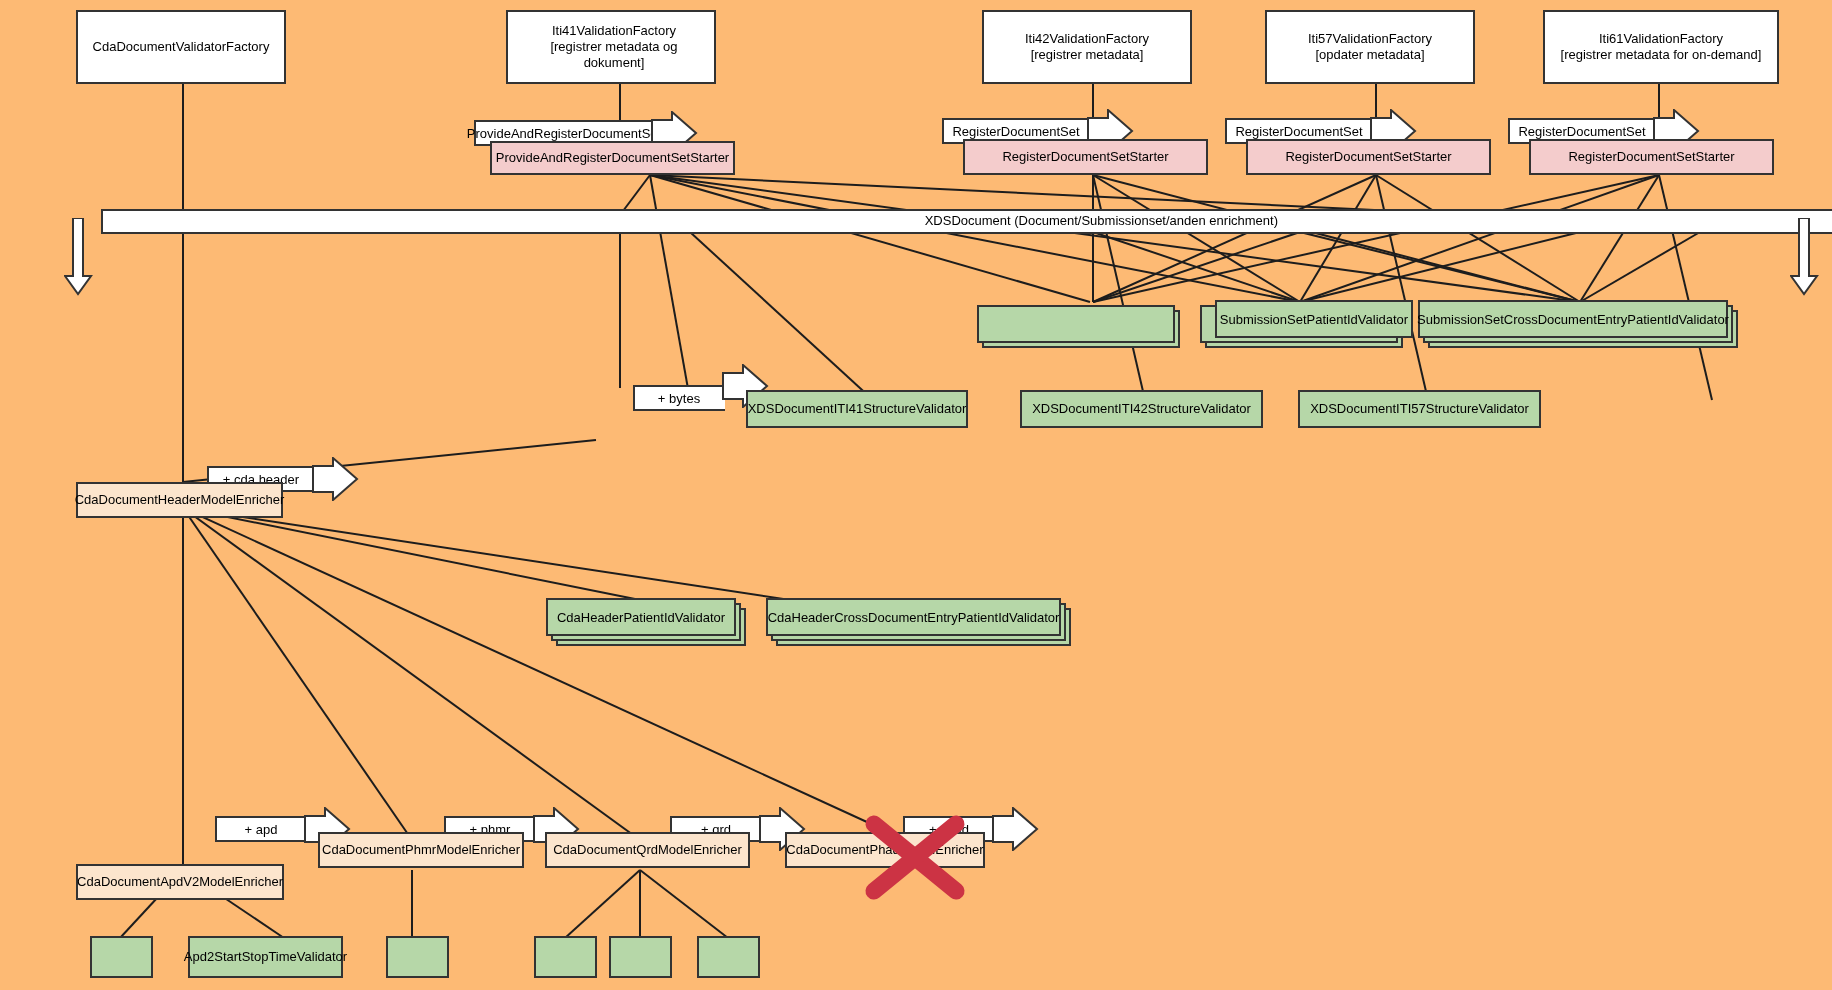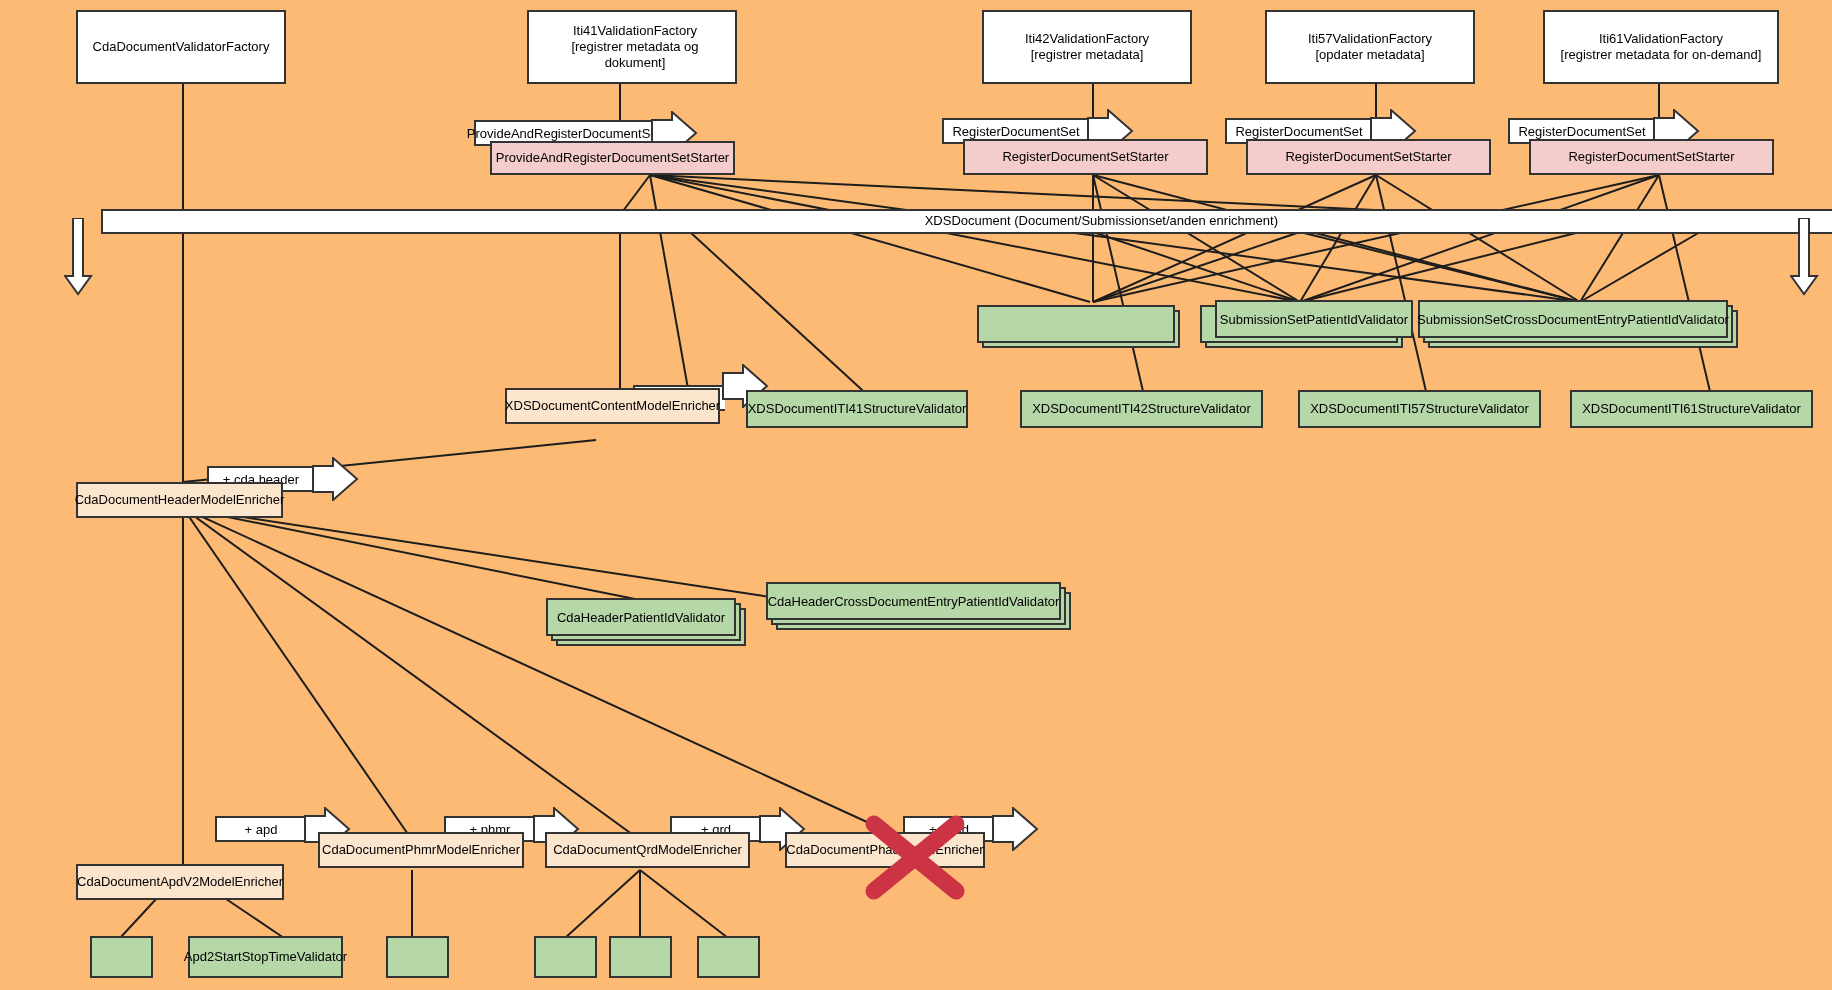--- a/index.html
+++ b/index.html
@@ -93,21 +93,21 @@
     </g>
   </svg>
 
   <div class="node factory" style="left:76px;top:10px;width:210px;height:74px;">
     <div>
       <div>CdaDocumentValidatorFactory</div>
       <div></div>
     </div>
   </div>
 
-  <div class="node factory" style="left:527px;top:10px;width:210px;height:74px;padding-left:12px;">
+  <div class="node factory" style="left:506px;top:10px;width:210px;height:74px;padding-left:12px;">
     <div>
       <div>Iti41ValidationFactory</div>
       <div>[registrer metadata og dokument]</div>
     </div>
   </div>
 
   <div class="node factory" style="left:982px;top:10px;width:210px;height:74px;">
     <div>
       <div>Iti42ValidationFactory</div>
       <div>[registrer metadata]</div>
@@ -185,42 +185,40 @@
     <div class="sheet" style="left:5px;top:5px;width:310px;height:38px;"></div>
     <div class="top" style="width:310px;height:38px;">SubmissionSetCrossDocumentEntryPatientIdValidator</div>
   </div>
 
   <div class="tag" style="left:633px;top:373px;width:122px;">
     <div class="body" style="width:92px;margin-top:12px;">+ bytes</div>
     <svg width="48" height="44" style="left:88px;" viewBox="0 0 48 44">
       <polygon points="2,9 22,9 22,1 46,22 22,43 22,35 2,35" fill="#fff" stroke="#333" stroke-width="2"></polygon>
     </svg>
   </div>
-  <div class="node enricher" style="left:505px;top:388px;width:215px;height:36px;">XDSDocumentContentModelEnricher</div>
 
   <div class="node validator" style="left:746px;top:390px;width:222px;height:38px;">XDSDocumentITI41StructureValidator</div>
   <div class="node validator" style="left:1020px;top:390px;width:243px;height:38px;">XDSDocumentITI42StructureValidator</div>
   <div class="node validator" style="left:1298px;top:390px;width:243px;height:38px;">XDSDocumentITI57StructureValidator</div>
-  <div class="node validator" style="left:1570px;top:390px;width:243px;height:38px;">XDSDocumentITI61StructureValidator</div>
 
   <div class="tag" style="left:207px;top:466px;width:140px;">
     <div class="body" style="width:108px;">+ cda header</div>
     <svg width="48" height="44" style="left:104px;" viewBox="0 0 48 44">
       <polygon points="2,9 22,9 22,1 46,22 22,43 22,35 2,35" fill="#fff" stroke="#333" stroke-width="2"></polygon>
     </svg>
   </div>
   <div class="node enricher" style="left:76px;top:482px;width:207px;height:36px;">CdaDocumentHeaderModelEnricher</div>
 
   <div class="stack" style="left:546px;top:598px;width:200px;height:48px;">
     <div class="sheet" style="left:10px;top:10px;width:190px;height:38px;"></div>
     <div class="sheet" style="left:5px;top:5px;width:190px;height:38px;"></div>
     <div class="top" style="width:190px;height:38px;">CdaHeaderPatientIdValidator</div>
   </div>
 
-  <div class="stack" style="left:766px;top:582px;width:305px;height:48px;">
+  <div class="stack" style="left:766px;top:598px;width:305px;height:48px;">
     <div class="sheet" style="left:10px;top:10px;width:295px;height:38px;"></div>
     <div class="sheet" style="left:5px;top:5px;width:295px;height:38px;"></div>
     <div class="top" style="width:295px;height:38px;">CdaHeaderCrossDocumentEntryPatientIdValidator</div>
   </div>
 
   <div class="tag" style="left:215px;top:816px;width:122px;">
     <div class="body" style="width:92px;">+ apd</div>
     <svg width="48" height="44" style="left:88px;" viewBox="0 0 48 44">
       <polygon points="2,9 22,9 22,1 46,22 22,43 22,35 2,35" fill="#fff" stroke="#333" stroke-width="2"></polygon>
     </svg>

